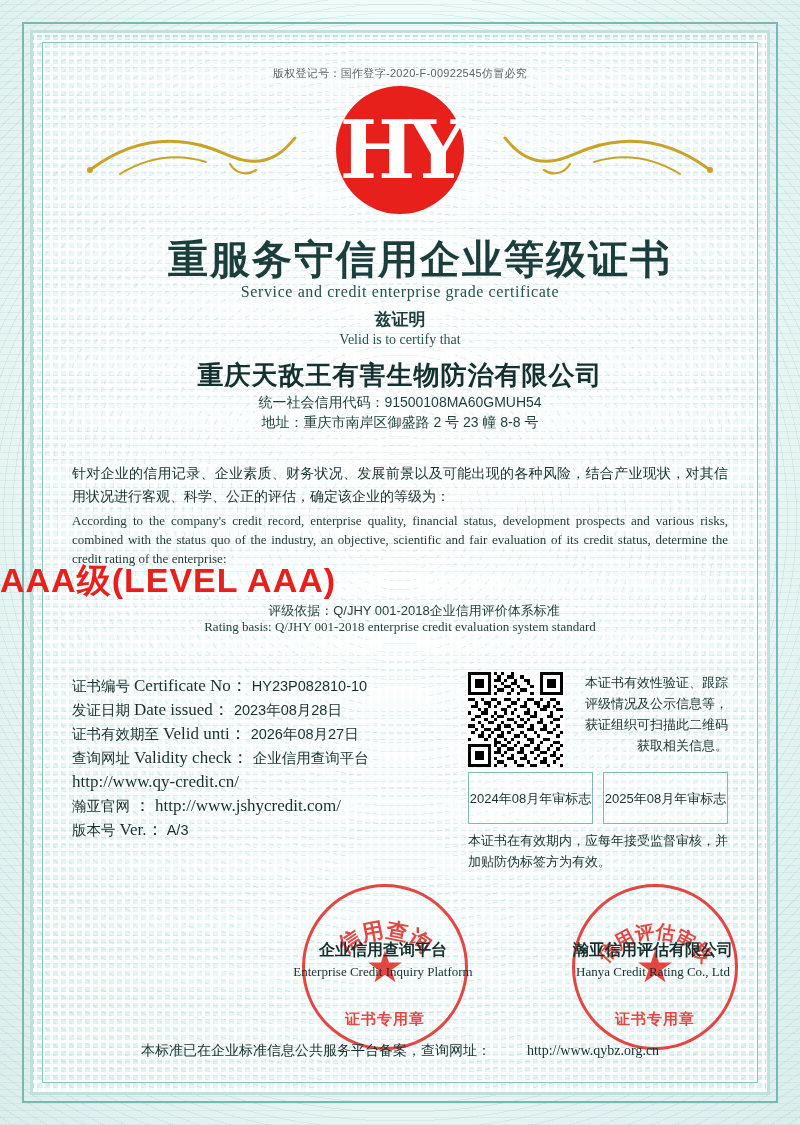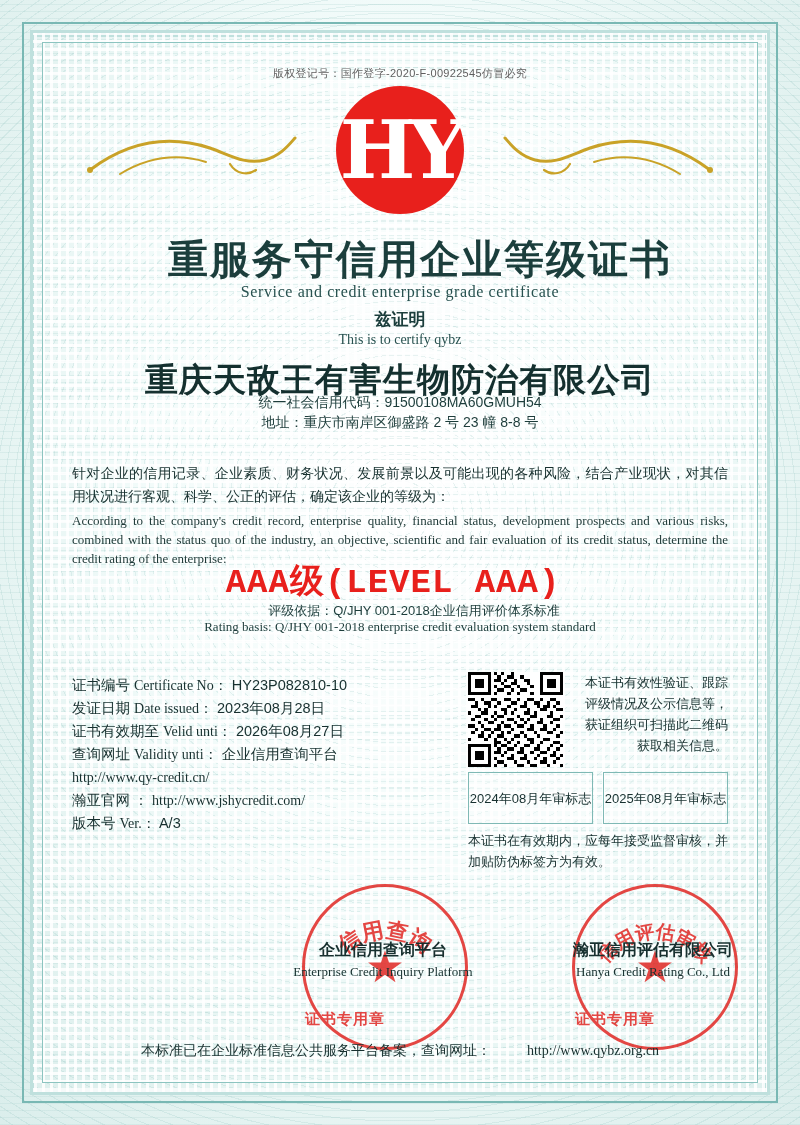--- a/index.html
+++ b/index.html
@@ -92,21 +92,21 @@
     font-size:17px;color:#1b3e3c;font-weight:bold;
   }
   .certify-en{
     position:absolute;top:332px;left:0;right:0;text-align:center;
     font-family:"Liberation Serif", serif;
     font-size:14px;color:#27514f;
   }
   .company{
     position:absolute;top:358px;left:0;right:0;text-align:center;
     font-family:"DejaVu Sans", sans-serif;
-    font-size:33px;font-weight:bold;color:#14302f;
+    font-size:26px;font-weight:bold;color:#14302f;
     letter-spacing:1px;
   }
   .company-code{
     position:absolute;top:394px;left:0;right:0;text-align:center;
     font-size:14px;color:#1d3d3b;
   }
   .company-addr{
     position:absolute;top:414px;left:0;right:0;text-align:center;
     font-size:14px;color:#1d3d3b;
   }
@@ -115,41 +115,41 @@
     font-size:14px;color:#17302f;line-height:23px;
     text-align:justify;
   }
   .para-en{
     position:absolute;left:72px;right:72px;top:511px;
     font-family:"Liberation Serif", serif;
     font-size:13px;color:#1d3836;line-height:19px;
     text-align:justify;
   }
   .level{
-    position:absolute;top:558px;left:0;right:14px;text-align:center;
-    font-family:Liberation Mono, monospace;
+    position:absolute;top:558px;left:0;right:14px;text-align:left;
+    font-family:Liberation Sans, sans-serif;
     font-size:34px;font-weight:bold;color:#e8201c;
     letter-spacing:1px;
   }
   .basis-cn{
     position:absolute;top:602px;left:0;right:0;text-align:center;
     font-size:13px;color:#1d3d3b;margin-left:28px;
   }
   .basis-en{
     position:absolute;top:619px;left:0;right:0;text-align:center;
     font-family:"Liberation Serif", serif;
     font-size:13px;color:#1d3d3b;
   }
   
   .info{
     position:absolute;left:72px;top:674px;width:400px;
     font-size:14.5px;color:#17302f;line-height:23px;
   }
   .info .row{white-space:nowrap;}
-  .info .lbl-en{font-family:"Liberation Serif", serif;font-size:14px;}
+  .info .lbl-en{font-family:"Liberation Serif", serif;font-size:17px;}
   .info .val{font-weight:normal;}
   
   .qr{
     position:absolute;left:468px;top:672px;width:95px;height:95px;
     background:#fff;
   }
   .qr svg{display:block;}
   .qr-note{
     position:absolute;left:578px;top:672px;width:150px;
     font-size:13px;color:#17302f;line-height:21px;text-align:right;
@@ -176,21 +176,21 @@
   .stamp-left{left:302px;top:884px;}
   .stamp-right{left:572px;top:884px;}
   .stamp .star{
     position:absolute;left:50%;top:50%;transform:translate(-50%,-50%);
     color:#e0201c;font-size:44px;line-height:44px;
   }
   .stamp .arc{
     position:absolute;left:0;top:0;width:160px;height:160px;
   }
   .stamp .bottom-txt{
-    position:absolute;left:0;right:0;bottom:18px;
+    position:absolute;left:0;right:0;bottom:18px;text-align:center;
     color:#e0201c;font-size:15px;font-weight:bold;letter-spacing:1px;
   }
   .org{
     position:absolute;font-size:16px;color:#17302f;font-weight:bold;text-align:center;
   }
   .org .en{display:block;font-family:"Liberation Serif", serif;font-size:13px;font-weight:normal;margin-top:3px;}
   .org-left{left:258px;top:940px;width:250px;}
   .org-right{left:528px;top:940px;width:250px;}
   .footer{
     position:absolute;left:60px;right:60px;top:1042px;
@@ -231,21 +231,21 @@
   <div class="emblem-wrap">
     <div class="emblem">
       <div class="emblem-letter">HY</div>
     </div>
   </div>
 
   <div class="title">重服务守信用企业等级证书</div>
   <div class="title-en">Service and credit enterprise grade certificate</div>
 
   <div class="certify-cn">兹证明</div>
-  <div class="certify-en">This is to certify qybz</div>
+  <div class="certify-en">Velid is to certify that</div>
 
   <div class="company">重庆天敌王有害生物防治有限公司</div>
   <div class="company-code">
     <span>统一社会信用代码：</span><span>91500108MA60GMUH54</span>
   </div>
   <div class="company-addr">
     <span>地址：</span><span>重庆市南岸区御盛路 2 号 23 幢 8-8 号</span>
   </div>
 
   <div class="para">针对企业的信用记录、企业素质、财务状况、发展前景以及可能出现的各种风险，结合产业现状，对其信用状况进行客观、科学、公正的评估，确定该企业的等级为：</div>
@@ -266,21 +266,21 @@
       <span class="lbl-en">Date issued：</span>
       <span class="val">2023年08月28日</span>
     </div>
     <div class="row">
       <span>证书有效期至</span>
       <span class="lbl-en">Velid unti：</span>
       <span class="val">2026年08月27日</span>
     </div>
     <div class="row">
       <span>查询网址</span>
-      <span class="lbl-en">Validity unti：</span>
+      <span class="lbl-en">Validity check：</span>
       <span class="val">企业信用查询平台</span>
     </div>
     <div class="row">
       <span class="val lbl-en">http://www.qy-credit.cn/</span>
     </div>
     <div class="row">
       <span>瀚亚官网</span>
       <span class="lbl-en">：</span>
       <span class="val lbl-en">http://www.jshycredit.com/</span>
     </div>

